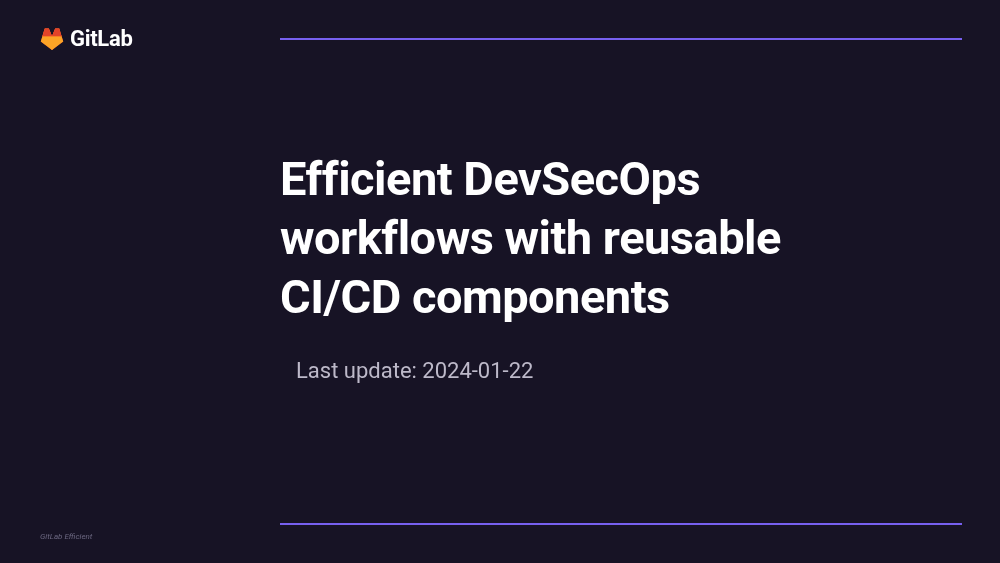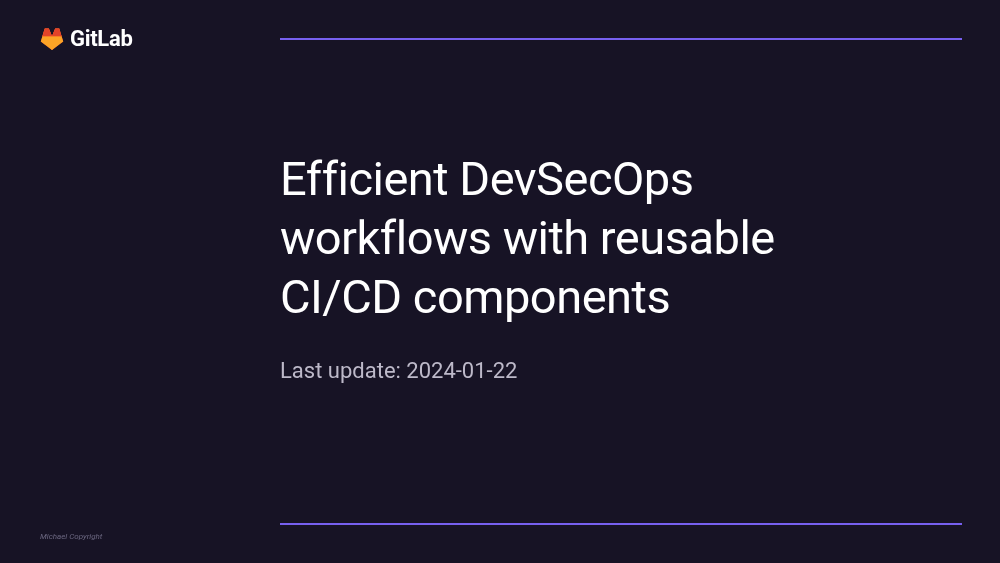--- a/index.html
+++ b/index.html
@@ -50,35 +50,36 @@
       background-color: #7760f0;
     }
     .content {
       position: absolute;
       top: 150px;
       left: 280px;
       right: 60px;
     }
     .title {
       font-size: 47px;
-      font-weight: 400;
+      font-weight: 700;
       color: #ffffff;
       line-height: 1.25;
       white-space: pre-line;
       letter-spacing: -0.5px;
     }
     .meta {
       margin-top: 28px;
     }
     .meta-line {
       font-size: 22px;
       font-weight: 400;
       color: #bdb9c9;
       line-height: 1.5;
       white-space: pre-line;
+      margin-left: 16px;
     }
     .copyright {
       position: absolute;
       bottom: 22px;
       left: 40px;
       font-size: 8px;
       font-style: italic;
       color: #6b6780;
     }
   </style>
@@ -107,13 +108,13 @@
   <h1 class="title">Efficient DevSecOps
 workflows with reusable
 CI/CD components</h1>
   <div class="meta">
     <div class="meta-line">Last update: 2024-01-22</div>
   </div>
 </div>
 
 <div class="line-bottom"></div>
 
-<div class="copyright">Michael Copyright</div>
+<div class="copyright">GitLab Efficient</div>
 
 </body></html>

